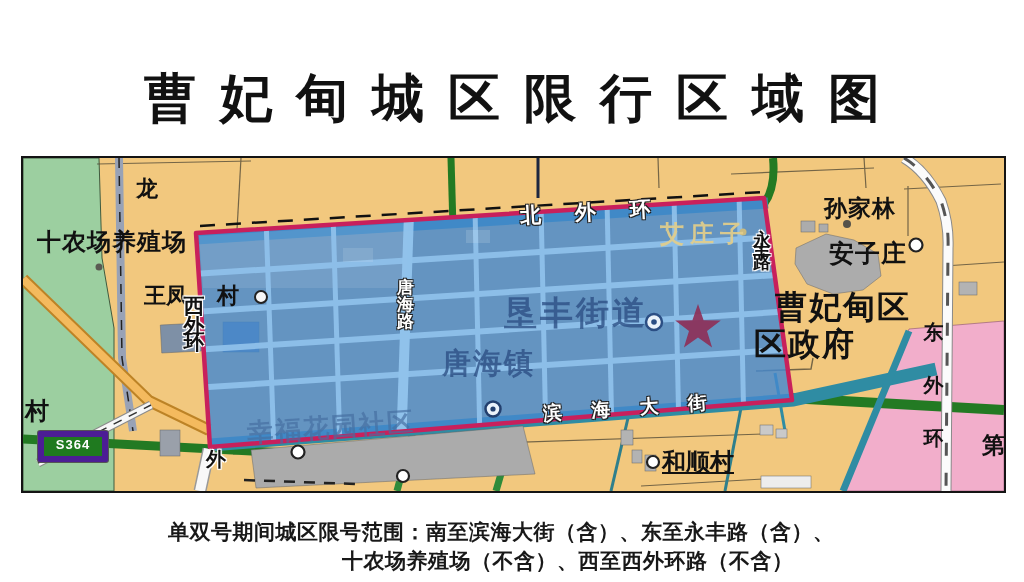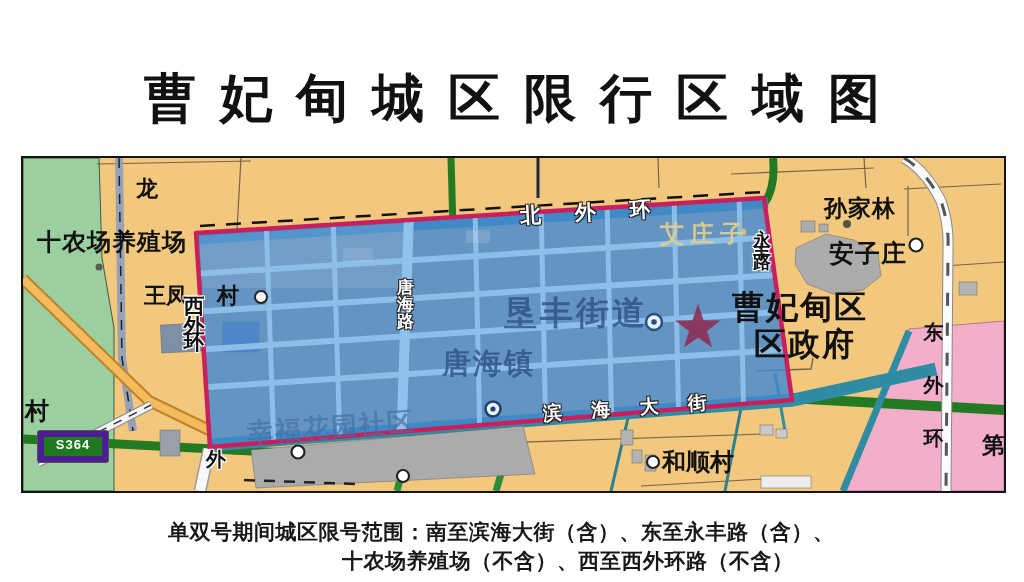--- a/index.html
+++ b/index.html
@@ -175,29 +175,29 @@
     <div class="lbl" style="left:14px;top:72px;font-size:24px;letter-spacing:1px;">十农场养殖场</div>
     <div class="lbl" style="left:121px;top:127px;font-size:22px;">王凤</div>
     <div class="lbl" style="left:194px;top:127px;font-size:22px;">村</div>
     <div class="lbl vlbl halo" style="left:161px;top:122px;font-size:21px;letter-spacing:18px;">西外环</div>
     <div class="lbl halo" style="left:183px;top:291px;font-size:20px;">外</div>
     <div class="lbl roadtxt" style="left:497px;top:43px;font-size:21px;letter-spacing:14px;transform:rotate(-3deg);">北 外 环</div>
     <div class="lbl" style="left:637px;top:64px;font-size:24px;letter-spacing:6px;color:rgba(226,205,138,0.92);">艾庄子</div>
     <div class="lbl vlbl halo" style="left:730px;top:57px;font-size:18px;letter-spacing:12px;">永丰路</div>
     <div class="lbl" style="left:801px;top:39px;font-size:23px;letter-spacing:1px;text-align:center;">孙家林</div>
     <div class="lbl" style="left:806px;top:83px;font-size:25px;letter-spacing:1px;">安子庄</div>
-    <div class="lbl" style="left:709px;top:133px;font-size:32px;font-weight:600;letter-spacing:2px;">曹妃甸区</div>
+    <div class="lbl" style="left:752px;top:133px;font-size:32px;font-weight:600;letter-spacing:2px;">曹妃甸区</div>
     <div class="lbl" style="left:731px;top:170px;font-size:32px;font-weight:600;letter-spacing:2px;">区政府</div>
     <div class="lbl bluetxt" style="left:473px;top:138px;font-size:33px;font-weight:600;letter-spacing:3px;margin-left:8px;">垦丰街道</div>
     <div class="lbl bluetxt" style="left:419px;top:191px;font-size:29px;font-weight:600;letter-spacing:2px;">唐海镇</div>
     <div class="lbl vlbl roadtxt" style="left:374px;top:106px;font-size:17px;letter-spacing:17px;">唐海路</div>
     <div class="lbl roadtxt" style="left:520px;top:240px;font-size:19px;letter-spacing:12px;transform:rotate(-4deg);">滨 海 大 街</div>
     <div class="lbl" style="left:224px;top:256px;font-size:26px;letter-spacing:2px;color:rgba(70,110,160,0.68);transform:rotate(-4deg);">幸福花园社区</div>
     <div class="lbl" style="left:389px;top:298px;font-size:24px;margin-top:48px;">向阳村</div>
-    <div class="lbl" style="left:639px;top:292px;font-size:24px;">和顺村</div>
+    <div class="lbl" style="left:639px;top:292px;font-size:24px;text-decoration:underline;">和顺村</div>
     <div class="lbl vlbl" style="left:901px;top:146px;font-size:20px;letter-spacing:55px;">东外环</div>
     <div class="lbl" style="left:959px;top:276px;font-size:23px;">第</div>
     <div class="lbl" style="left:2px;top:241px;font-size:24px;">村</div>
     <div class="badge" style="left:15px;top:273px;width:58px;height:19px;">S364</div>
   </div>
 
   <div class="caption" style="left:168px;top:518px;">单双号期间城区限号范围：南至滨海大街（含）、东至永丰路（含）、</div>
   <div class="caption" style="left:342px;top:547px;">十农场养殖场（不含）、西至西外环路（不含）</div>
 
 

